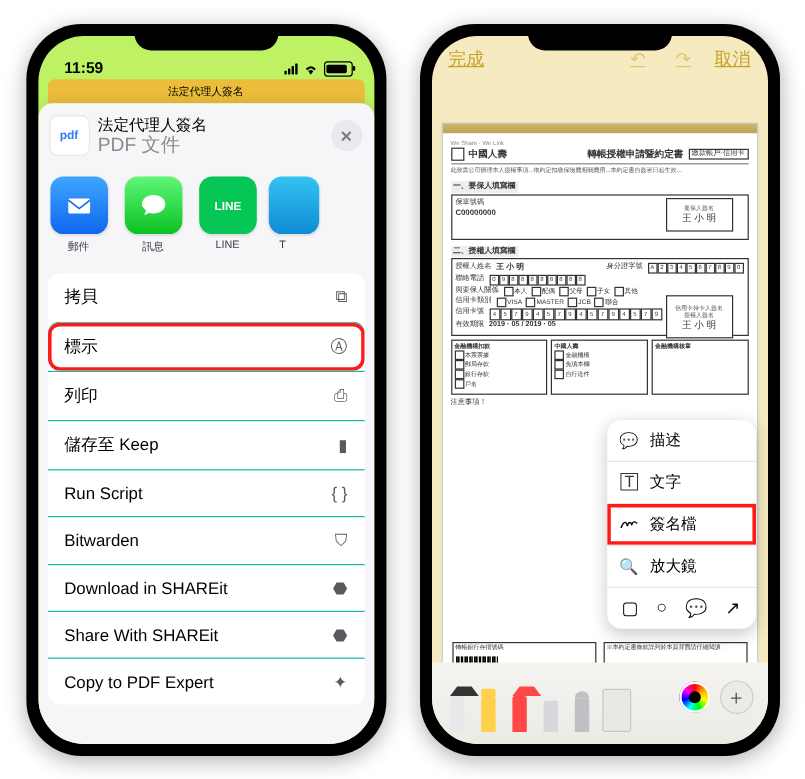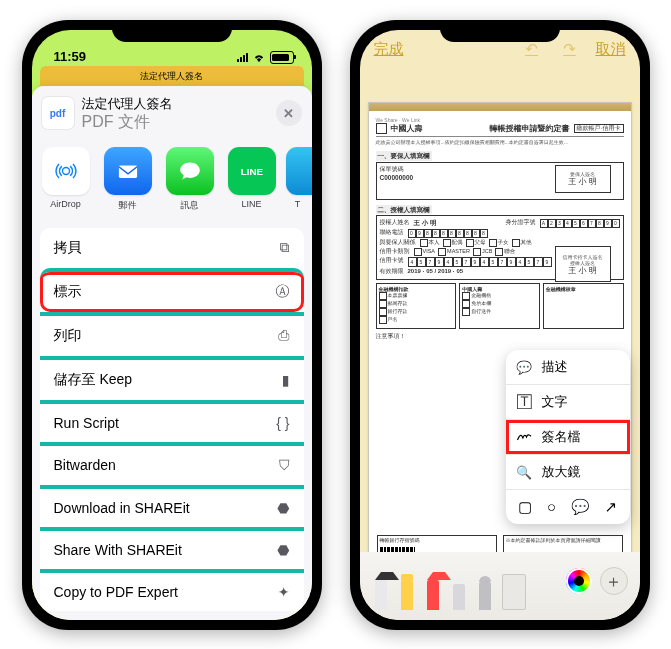--- a/index.html
+++ b/index.html
@@ -107,21 +107,21 @@
   .icon-airdrop{ background:#fff;}
   .icon-message{ background:linear-gradient(#5ff777,#0bc122);}
   .icon-mail{ background:linear-gradient(#3ea6ff,#1066ee);}
   .icon-line{ background:#06c755;}
   .action-group{
     margin:6px 8px 8px 8px; background:#fff; border-radius:10px; overflow:hidden;
   }
   .action-row{
     display:flex; align-items:center; justify-content:space-between;
     padding:11px 14px; font-size:14px; color:#000;
-    border-top:4px solid #14b8a6;
+    border-top:1px solid #14b8a6;
     position:relative;
   }
   .action-row:first-child{ border-top:none;}
   .action-row.highlight-red{
     box-shadow: inset 0 0 0 3px #ff1a1a;
     border-radius:10px;
   }
   .action-row .glyph{ color:#3c3c43; opacity:0.85;}
 
   
@@ -258,32 +258,20 @@
         <div class="file-thumb">pdf</div>
         <div class="file-meta">
           <div class="file-title">法定代理人簽名</div>
           <div class="file-sub">PDF 文件</div>
         </div>
         <div class="close-btn">✕</div>
       </div>
 
       <div class="share-row">
         <div class="share-item">
-          <div class="share-icon icon-airdrop">
-            <svg viewBox="0 0 40 40">
-                <g fill="none" stroke="#0a84ff" stroke-width="2">
-                  <circle cx="20" cy="20" r="5"></circle>
-                  <path d="M10 30a14 14 0 0 1 0-20M30 10a14 14 0 0 1 0 20"></path>
-                  <path d="M14 27a9 9 0 0 1 0-14M26 13a9 9 0 0 1 0 14"></path>
-                </g>
-              </svg>
-          </div>
-          <div>AirDrop</div>
-        </div>
-        <div class="share-item">
           <div class="share-icon icon-mail">
             <svg viewBox="0 0 40 40">
                 <rect x="7" y="12" width="26" height="18" rx="2" fill="#fff"></rect>
                 <path d="M7 14l13 10 13-10" fill="none" stroke="#1066ee" stroke-width="2"></path>
               </svg>
           </div>
           <div>郵件</div>
         </div>
         <div class="share-item">
           <div class="share-icon icon-message">

